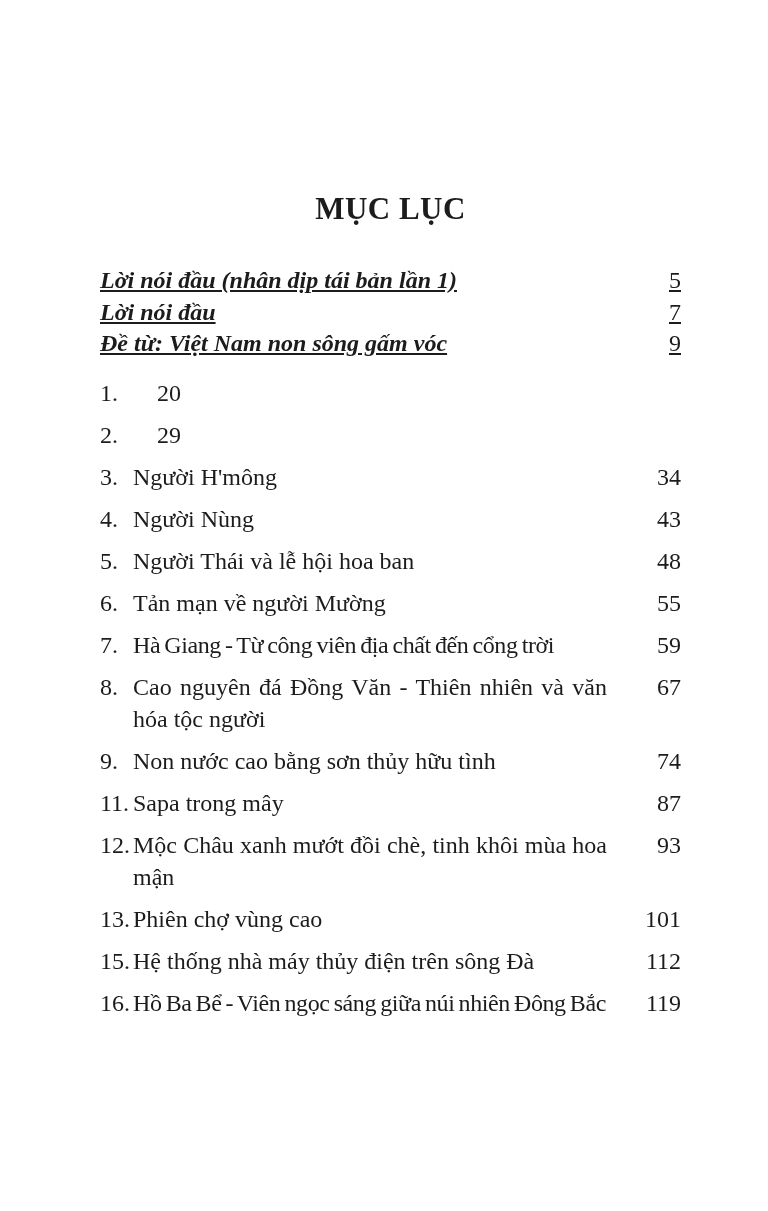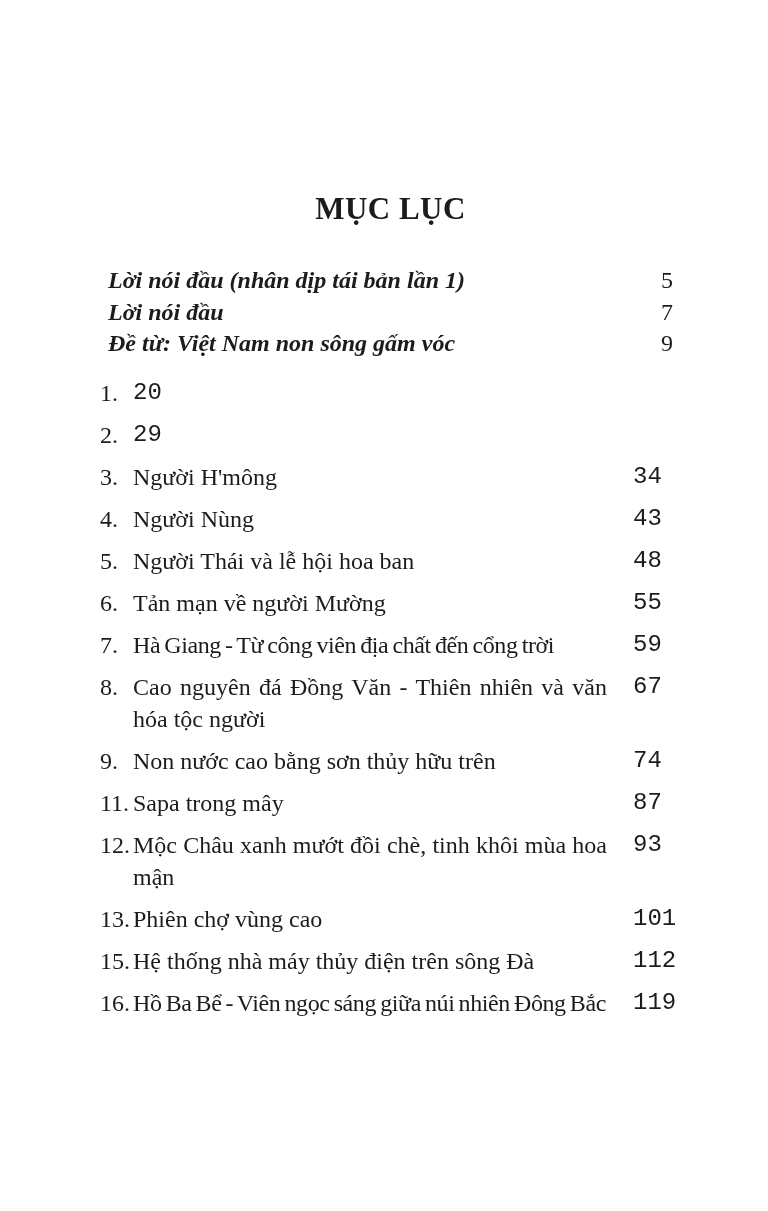--- a/index.html
+++ b/index.html
@@ -20,21 +20,21 @@
     padding:193px 87px 0 100px;
   }
   .title{
     margin:0 0 40px 0;
     font-size:31px;
     line-height:32px;
     font-weight:700;
     letter-spacing:0.5px;
     text-align:center;
   }
-  .front-matter{margin:8px;}
+  .front-matter{margin:0;text-decoration:underline;}
   .fm-row{
     display:flex;
     justify-content:space-between;
     align-items:baseline;
     line-height:31.5px;
   }
   .fm-label{
     font-size:24px;
     font-weight:700;
     font-style:italic;
@@ -50,21 +50,21 @@
     align-items:flex-start;
     margin-bottom:10px;
     font-size:24px;
     line-height:32px;
   }
   .num{flex:0 0 33px;}
   .text{flex:1 1 auto;padding-right:26px;}
   .text.justify{text-align:justify;}
   .text.tight{white-space:nowrap;letter-spacing:-0.8px;word-spacing:-3px;}
   .text.snug{letter-spacing:-0.4px;word-spacing:-1.5px;white-space:nowrap;}
-  .pg{flex:0 0 48px;text-align:left;font-family:Liberation Mono, monospace;}
+  .pg{flex:0 0 48px;text-align:right;}
 </style>
 </head>
 <body>
 
 <div class="page">
   <h1 class="title">MỤC LỤC</h1>
 
   <div class="front-matter">
     <div class="fm-row">
       <span class="fm-label">Lời nói đầu (nhân dịp tái bản lần 1)</span>
@@ -114,21 +114,21 @@
       <span class="text snug">Hà Giang - Từ công viên địa chất đến cổng trời</span>
       <span class="pg">59</span>
     </div>
     <div class="entry">
       <span class="num">8.</span>
       <span class="text justify">Cao nguyên đá Đồng Văn - Thiên nhiên và văn hóa tộc người</span>
       <span class="pg">67</span>
     </div>
     <div class="entry">
       <span class="num">9.</span>
-      <span class="text">Non nước cao bằng sơn thủy hữu trên</span>
+      <span class="text">Non nước cao bằng sơn thủy hữu tình</span>
       <span class="pg">74</span>
     </div>
     <div class="entry">
       <span class="num">11.</span>
       <span class="text">Sapa trong mây</span>
       <span class="pg">87</span>
     </div>
     <div class="entry">
       <span class="num">12.</span>
       <span class="text justify">Mộc Châu xanh mướt đồi chè, tinh khôi mùa hoa mận</span>

